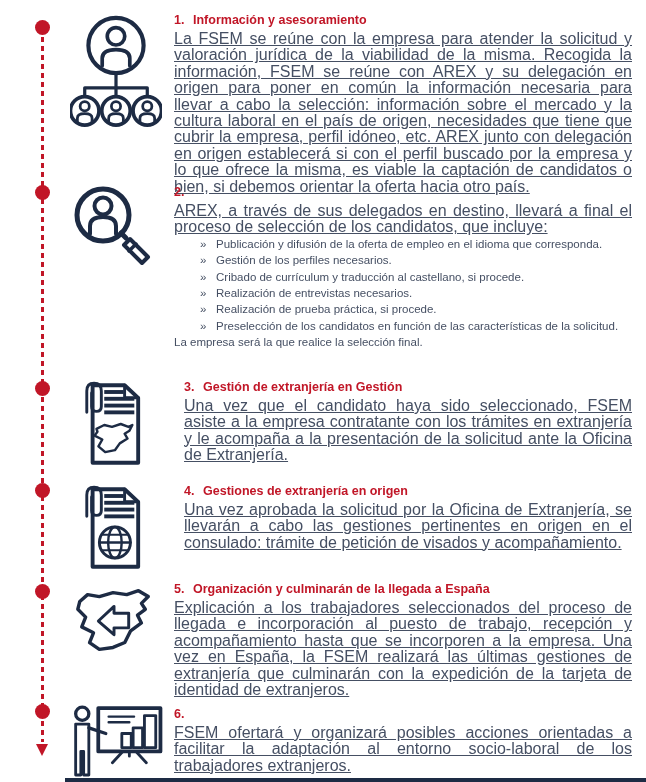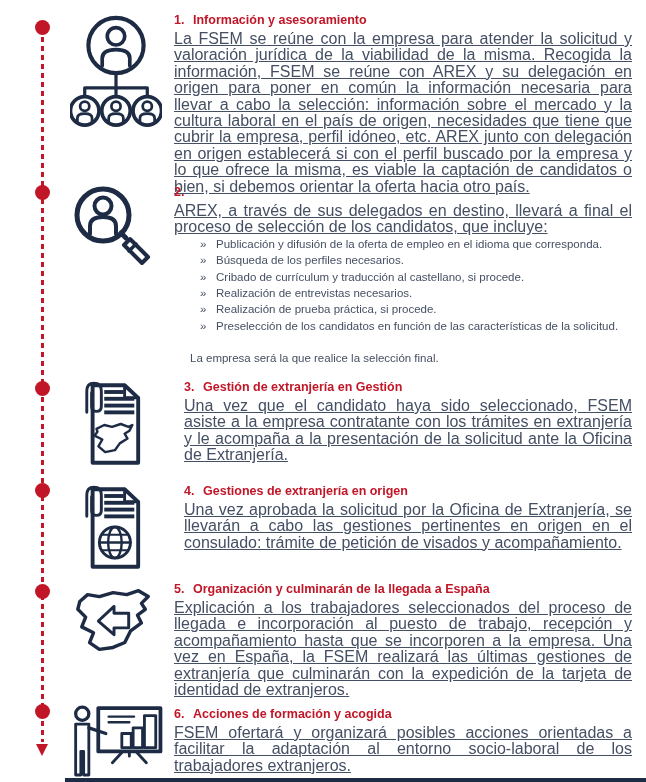--- a/index.html
+++ b/index.html
@@ -38,21 +38,21 @@
     display:flex;line-height:15px;
   }
   .title .num{width:19px;flex:0 0 19px;}
   .body{
     margin:0;font-size:16px;line-height:16.4px;text-align:justify;color:#454f63;text-decoration:underline;
   }
   ul.bullets{list-style:none;margin:0;padding:0 0 0 26px;}
   ul.bullets li{display:flex;font-size:11.5px;line-height:16.4px;color:#454f63;}
   ul.bullets li .marker{width:16px;flex:0 0 16px;}
   ul.bullets li .btxt{flex:1;text-align:justify;}
-  .footer-line{margin:16px;font-size:11.5px;line-height:16.4px;color:#454f63;}
+  .footer-line{margin:0;font-size:11.5px;line-height:16.4px;color:#454f63;}
 
   
   .bottom-rule{position:absolute;left:65px;right:0;bottom:0;height:4px;background:#1d2b44;}
 </style>
 </head>
 <body>
 
 <div class="page">
 
   <div class="timeline-line"></div>
@@ -107,21 +107,21 @@
         <span class="num">2.</span>
       </h3>
       <p class="body">AREX, a través de sus delegados en destino, llevará a final el proceso de selección de los candidatos, que incluye:</p>
       <ul class="bullets">
         <li>
             <span class="marker">»</span>
             <span class="btxt">Publicación y difusión de la oferta de empleo en el idioma que corresponda.</span>
           </li>
         <li>
             <span class="marker">»</span>
-            <span class="btxt">Búsqueda de los perfiles necesarios.</span>
+            <span class="btxt">Gestión de los perfiles necesarios.</span>
           </li>
         <li>
             <span class="marker">»</span>
             <span class="btxt">Cribado de currículum y traducción al castellano, si procede.</span>
           </li>
         <li>
             <span class="marker">»</span>
             <span class="btxt">Realización de entrevistas necesarios.</span>
           </li>
         <li>
@@ -210,20 +210,19 @@
         <rect x="79" y="14" width="12" height="34" stroke-width="3"></rect>
         <path d="M56 52 L45 64 M70 52 L81 64 M63 52 L63 57" stroke-width="3"></path>
         <circle cx="13" cy="12" r="7" stroke-width="3.5"></circle>
         <path d="M6 23 L20 23 L20 77 L14.5 77 L14.5 52 L11.5 52 L11.5 77 L6 77 Z" stroke-width="3"></path>
         <path d="M20 27 L38 33" stroke-width="3.5"></path>
       </svg>
     </div>
     <div class="text-cell">
       <h3 class="title">
         <span class="num">6.</span>
-        <span>Acciones de formación y acogida</span>
       </h3>
       <p class="body">FSEM ofertará y organizará posibles acciones orientadas a facilitar la adaptación al entorno socio-laboral de los trabajadores extranjeros.</p>
     </div>
   </section>
 
   <div class="bottom-rule"></div>
 </div>
 
 </body></html>

